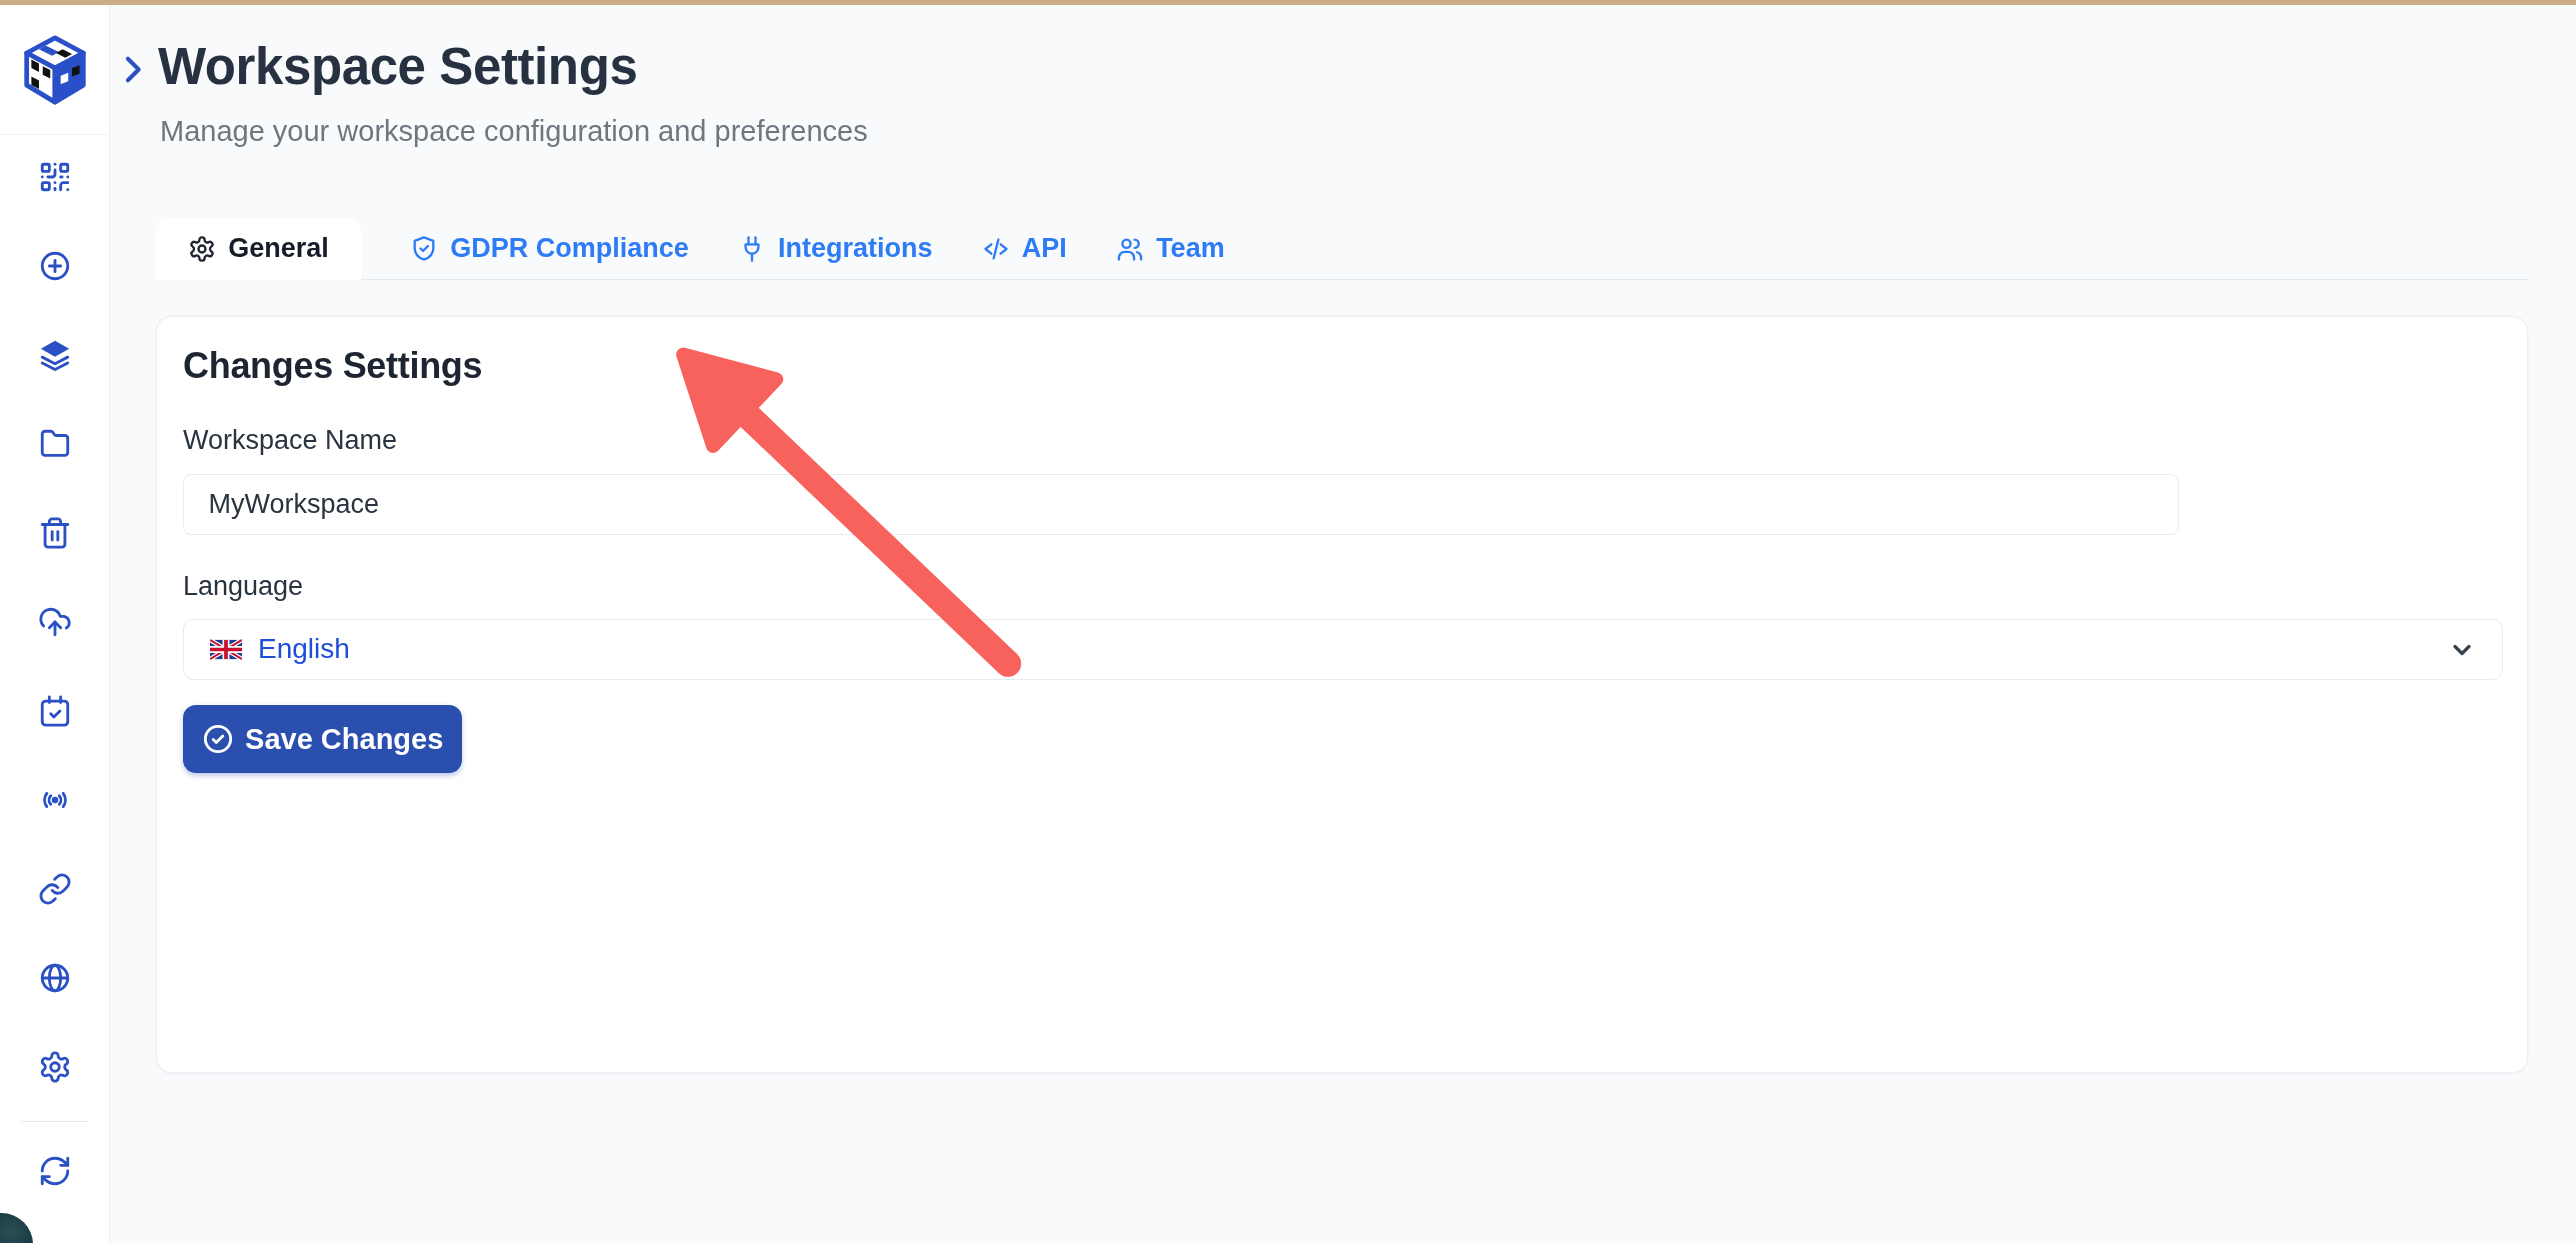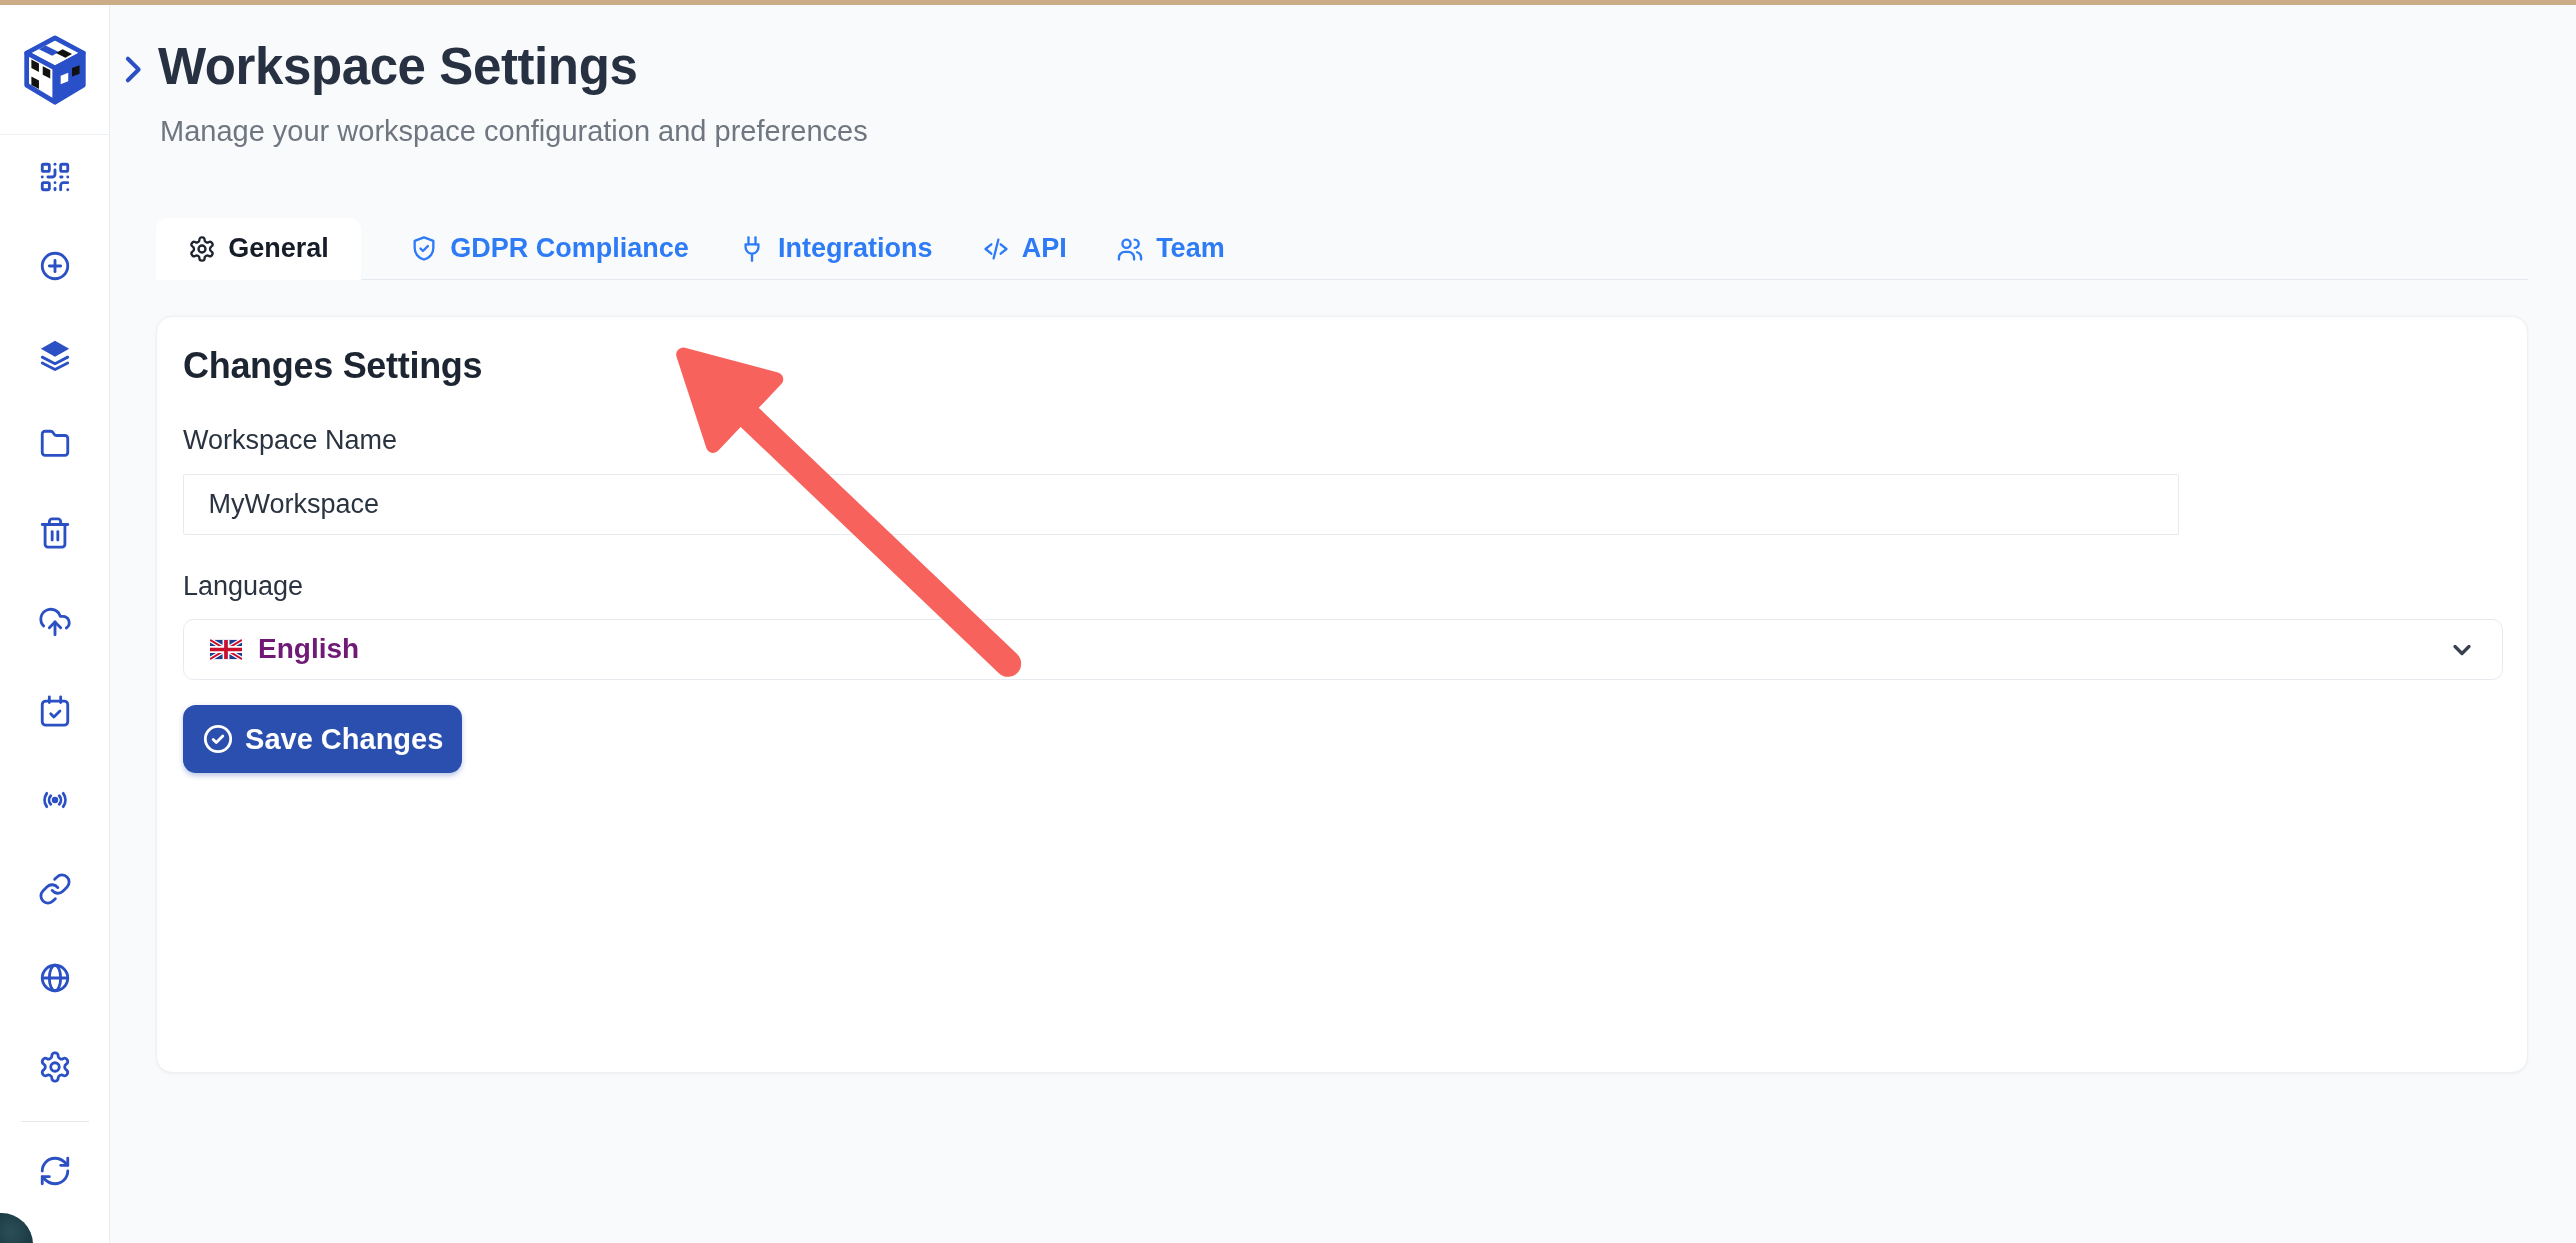--- a/index.html
+++ b/index.html
@@ -72,21 +72,21 @@
     box-shadow:0 0.9px 2.6px rgba(16,24,40,.05);
     padding:28px 26px 0 26px;
   }
   .card-heading { font-size:36px; font-weight:800; color:#1c2531; line-height:42px; letter-spacing:-0.3px; }
   .field-label { font-size:27px; font-weight:500; color:#2a3340; line-height:33px; }
   .lbl-1 { margin-top:37px; }
   .lbl-2 { margin-top:35px; }
   .lbl-3 { margin-top:35px; }
   .text-input {
     margin-top:16.7px; width:1996px; height:61px;
-    border:0.9px solid #e8eaef; border-radius:2px; background:#fff;
+    border:0.9px solid #e8eaef; border-radius:8px; background:#fff;
     padding:0 24.6px; font-family:"Liberation Sans", sans-serif;
     font-size:27px; color:#2a3340; outline:none; display:block;
   }
   .textarea-wrap { position:relative; margin-top:16px; width:2320px; height:140px; }
   .text-area {
     width:100%; height:100%; resize:none;
     border:0.9px solid #e8eaef; border-radius:10.5px; background:#fff;
     padding:23px 24.6px; font-family:"Liberation Sans", sans-serif;
     font-size:27px; color:#2a3340; outline:none; display:block;
   }
@@ -101,21 +101,21 @@
   .resize-handle { position:absolute; right:5.3px; bottom:3.5px; width:16px; height:16px; color:#737a85; cursor:nwse-resize; }
   .resize-handle svg { width:100%; height:100%; }
 
   .select-box {
     margin-top:16px; width:2320px; height:61px;
     border:0.9px solid #e8eaef; border-radius:10.5px; background:#fff;
     display:flex; align-items:center; padding:0 26px; gap:16px; cursor:pointer; position:relative;
   }
   .select-box .flag { width:32px; height:23px; border-radius:2.6px; overflow:hidden; flex:none; }
   .select-box .flag svg { width:100%; height:100%; display:block; }
-  .select-value { font-size:28px; color:#701a75;font-weight:bold; }
+  .select-value { font-size:28px; color:#1d4ed8; }
   .select-chevron { position:absolute; right:26px; top:16.7px; width:28px; height:28px; color:#39414f; }
   .select-chevron svg { width:100%; height:100%; }
 
   .helper-text { margin-top:15px; font-size:25.5px; color:#4b5563; line-height:32px; }
 
   .save-btn {
     margin-top:25.5px; width:279px; height:68px;
     background:#2a4fae; border:none; border-radius:13px; cursor:pointer;
     display:flex; align-items:center; justify-content:center; gap:11.4px;
     box-shadow:0 2.6px 5.3px rgba(42,79,174,.30);

